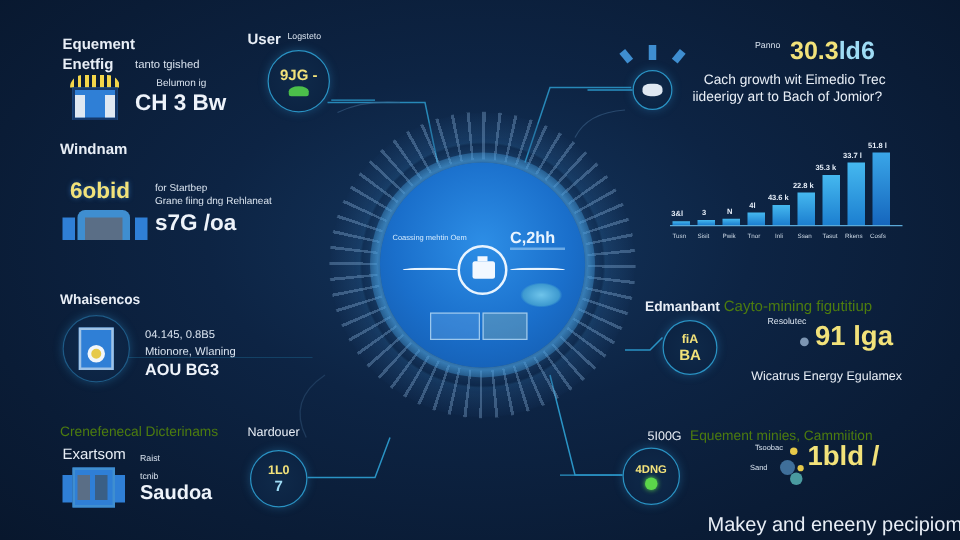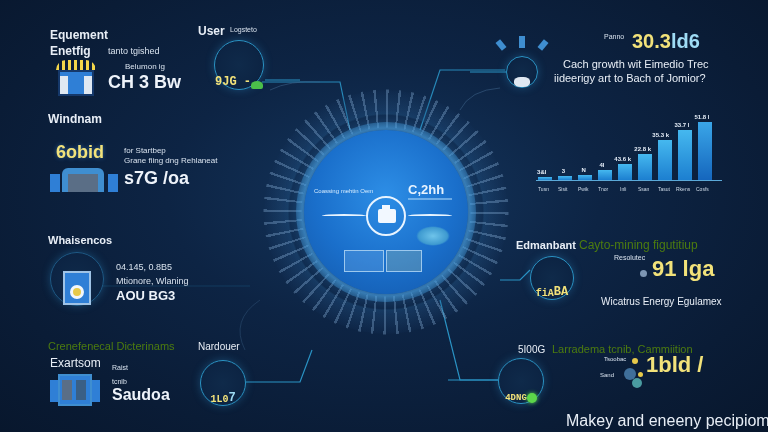--- a/index.html
+++ b/index.html
@@ -60,21 +60,21 @@
   .machine-l { position: absolute; left: 40px; top: 120px; width: 40px; height: 22px; border: 1px solid #9cc8ee; background: rgba(140,190,240,0.25); }
   .machine-r { position: absolute; left: 82px; top: 120px; width: 36px; height: 22px; border: 1px solid #9cc8ee; background: rgba(200,210,160,0.25); }
   .figure-r { position: absolute; left: 112px; top: 96px; width: 34px; height: 20px; background: radial-gradient(ellipse, #6fc4ea 0%, #3e9ad0 60%, transparent 70%); }
 
   
   .node {
     position: absolute; border-radius: 50%;
     border: 1.5px solid #2a93c4;
     background: radial-gradient(circle, #0f2a4a 0%, #0b2140 100%);
     box-shadow: 0 0 8px rgba(50,150,210,0.35);
-    display: flex; flex-direction: row; align-items: flex-end; justify-content: center; font-family: Liberation Mono, monospace;
+    display: flex; flex-direction: column; align-items: center; justify-content: center;
   }
   .bar-chart { position: absolute; left: 536px; top: 112px; width: 190px; height: 80px; }
   .bar { position: absolute; bottom: 12px; width: 14px; background: linear-gradient(180deg, #45b8ef 0%, #1c7fd0 100%); }
   .bar-val { position: absolute; font-size: 6px; color: #e6eef8; font-weight: bold; white-space: nowrap; transform: translateX(-10%); }
   .bar-cat { position: absolute; bottom: 0; font-size: 5px; color: #cfdbe8; white-space: nowrap; }
   .axis { position: absolute; left: 0; bottom: 11px; width: 186px; height: 1px; background: #5ba9d8; }
 </style>
 </head>
 <body>
 
@@ -230,21 +230,21 @@
   <div style="position:absolute;left:12px;top:6px;width:10px;height:20px;background:#5a6e86;"></div>
   <div style="position:absolute;left:26px;top:6px;width:10px;height:20px;background:#3a5f85;"></div>
   <div style="position:absolute;left:42px;top:6px;width:8px;height:22px;background:#2f7fd6;"></div>
 </div>
 <div class="node" style="left:200px;top:360px;width:46px;height:46px;">
   <div class="yellow" style="font-size:10px;font-weight:bold;">1L0</div>
   <div class="lblue" style="font-size:12px;font-weight:bold;">7</div>
 </div>
 
 <div class="abs label" style="left:518px;top:344px;font-size:10px;font-weight:normal;">5I00G</div>
-<div class="abs cyan" style="left:552px;top:343px;font-size:11px;white-space:nowrap;">Larradema tcnib, Cammiition</div>
+<div class="abs cyan" style="left:552px;top:343px;font-size:11px;white-space:nowrap;">Equement minies, Cammiition</div>
 <div class="abs small" style="left:604px;top:356px;font-size:6px;">Tsoobac</div>
 <div class="abs small" style="left:600px;top:372px;font-size:6px;">Sand</div>
 <div class="abs" style="left:624px;top:358px;width:20px;height:30px;">
   <div style="position:absolute;left:8px;top:0;width:6px;height:6px;border-radius:50%;background:#e6c94a;"></div>
   <div style="position:absolute;left:0;top:10px;width:12px;height:12px;border-radius:50%;background:#3f6f9a;"></div>
   <div style="position:absolute;left:8px;top:20px;width:10px;height:10px;border-radius:50%;background:#4a9ba0;"></div>
   <div style="position:absolute;left:14px;top:14px;width:5px;height:5px;border-radius:50%;background:#e6c94a;"></div>
 </div>
 <div class="abs big yellow" style="left:646px;top:352px;font-size:22px;">1bld /</div>
 <div class="abs label" style="left:566px;top:412px;font-size:16px;font-weight:normal;">Makey and eneeny pecipiom</div>

